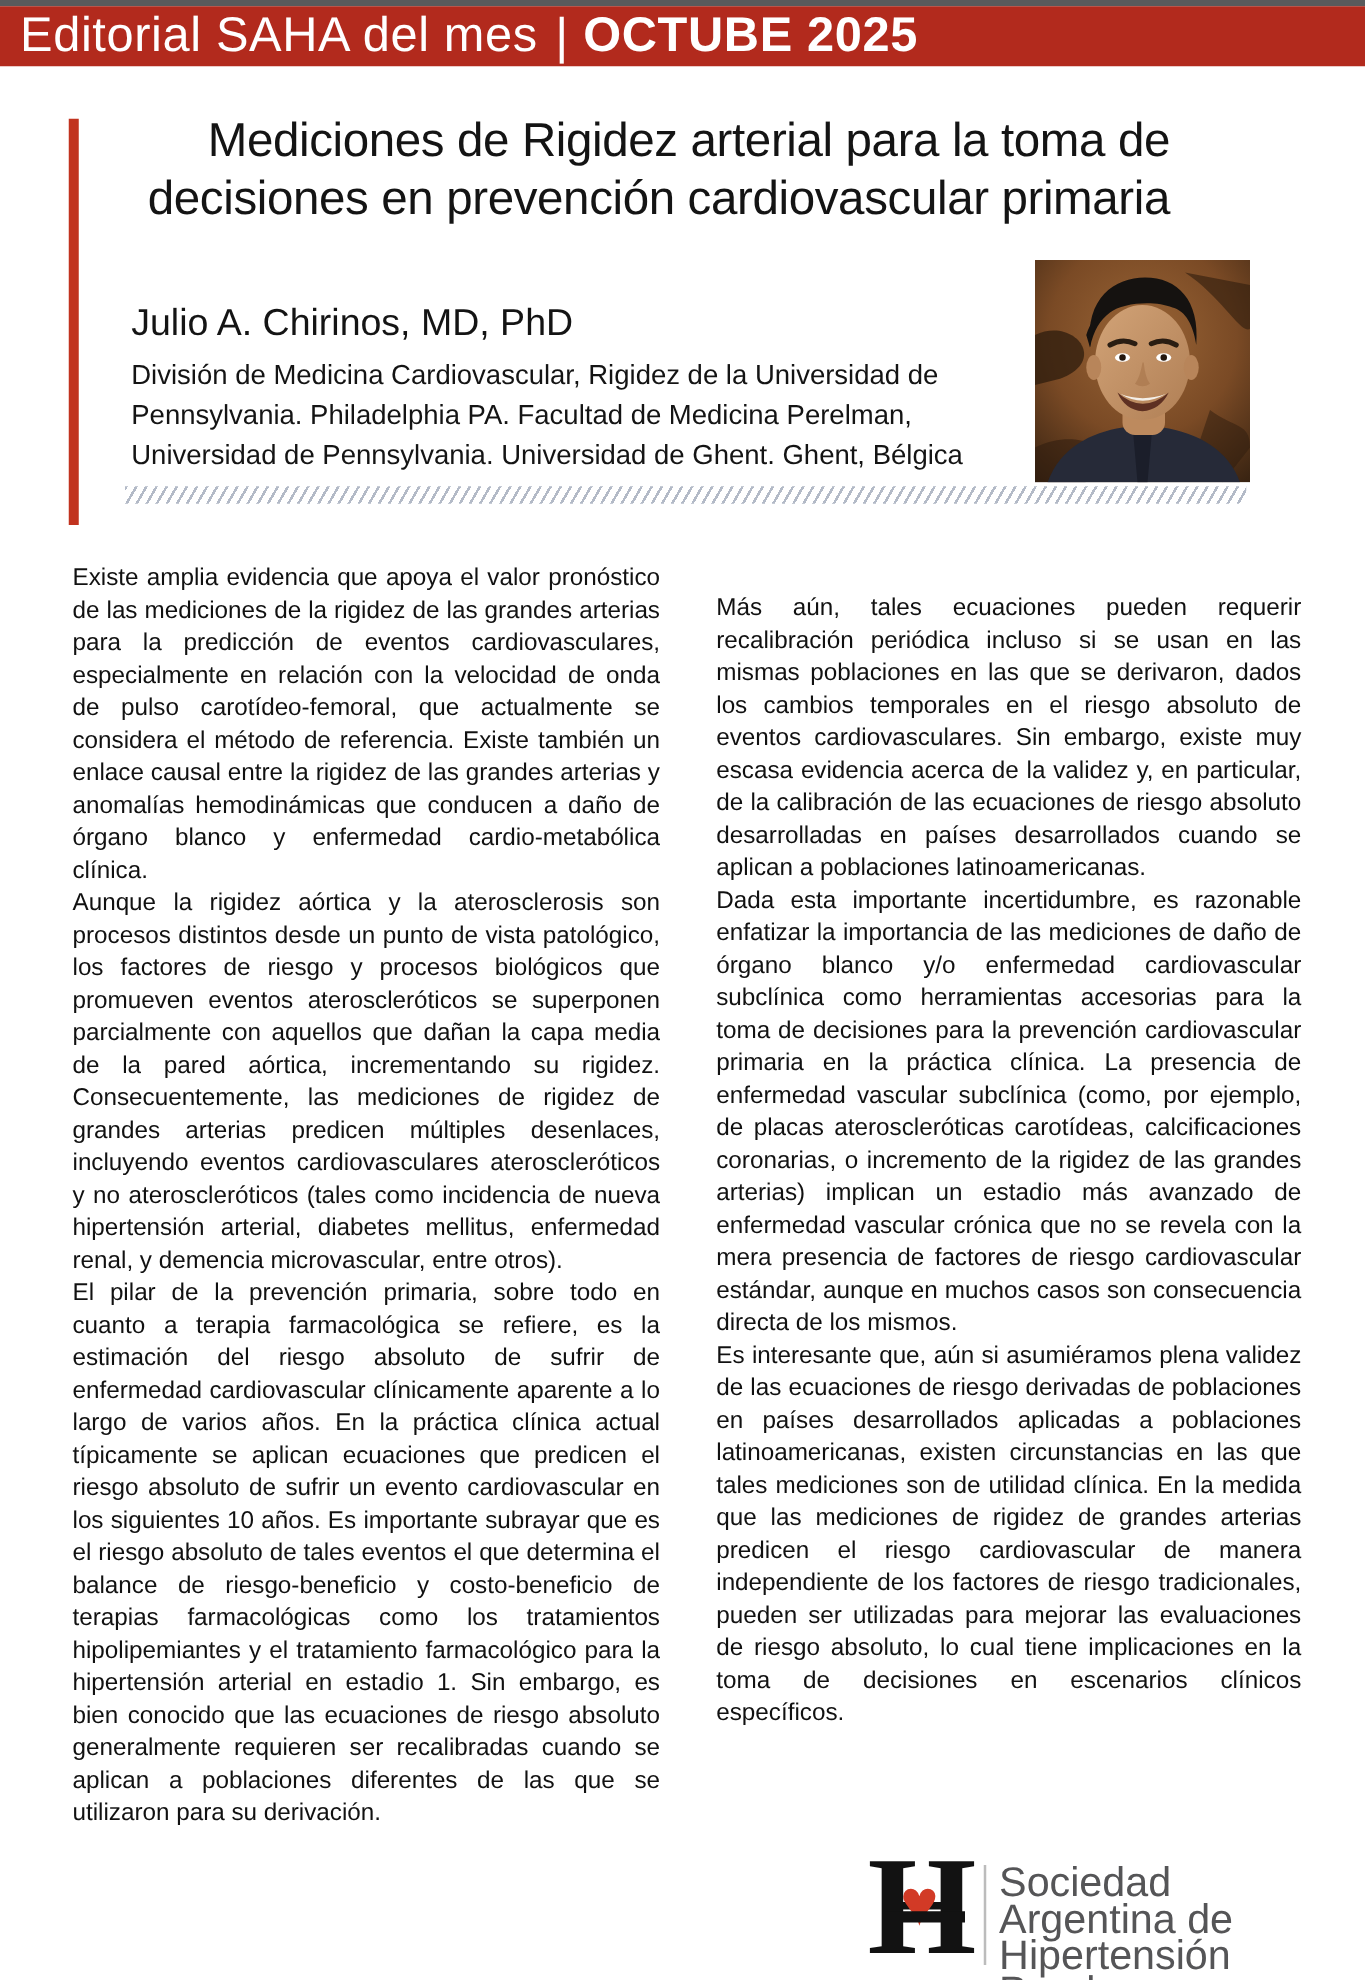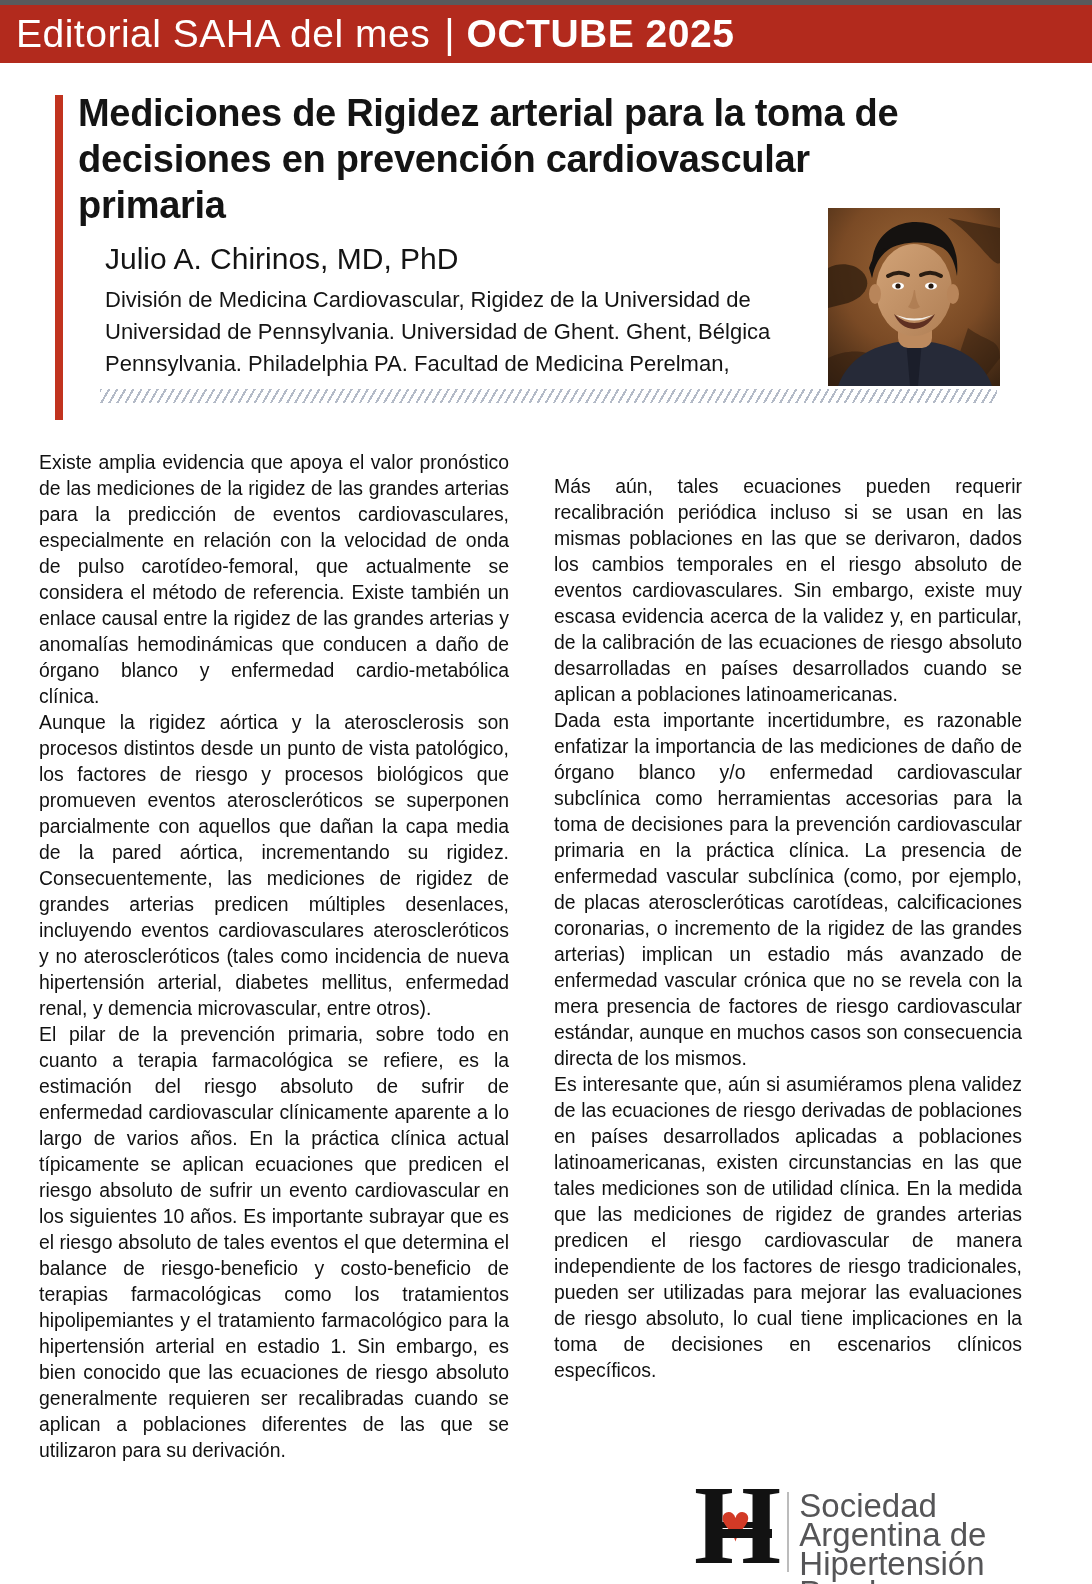--- a/index.html
+++ b/index.html
@@ -1,43 +1,43 @@
 <!DOCTYPE html>
 <html lang="es"><head>
 <meta charset="utf-8">
 <style>
   html,body{margin:0;padding:0;background:#ffffff;}
   .page{position:relative;width:1092px;height:1584px;background:#ffffff;overflow:hidden;
         font-family:"Liberation Sans", sans-serif;color:#1a1a1a;}
 
   
   .top-strip{position:absolute;left:0;top:0;width:1092px;height:5px;background:#595a5c;}
-  .banner{position:absolute;left:0;top:5px;width:1092px;height:58px;background:#b22a1d;
+  .banner{position:absolute;left:0;top:5px;width:1092px;height:48px;background:#b22a1d;
           display:flex;align-items:center;padding-left:16px;box-sizing:border-box;}
   .banner .t-reg{color:#ffffff;font-size:39px;font-weight:400;letter-spacing:0.5px;}
   .banner .t-sep{color:#ffffff;font-size:40px;font-weight:300;margin:0 12px 0 14px;}
   .banner .t-bold{color:#ffffff;font-size:39px;font-weight:700;letter-spacing:0.5px;}
 
   
   .accent-bar{position:absolute;left:55px;top:95px;width:8px;height:325px;background:#c1331f;}
-  .title{position:absolute;left:78px;top:90px;width:858px;text-align:left;
-         font-size:38px;line-height:46px;font-weight:700;color:#141414;letter-spacing:-0.3px;}
+  .title{position:absolute;left:78px;top:90px;width:858px;text-align:right;
+         font-size:38px;line-height:46px;font-weight:400;color:#141414;letter-spacing:-0.3px;}
   .author{position:absolute;left:105px;top:242px;font-size:30px;font-weight:400;color:#141414;}
   .affil{position:absolute;left:105px;top:284px;font-size:22px;line-height:32px;color:#141414;}
   .affil span{display:block;}
 
   
   .photo{position:absolute;left:828px;top:208px;width:172px;height:178px;overflow:hidden;}
 
   
   .slashes{position:absolute;left:100px;top:389px;width:897px;height:14px;
            background:repeating-linear-gradient(120deg,#b3bac7 0px,#b3bac7 2px,transparent 2px,transparent 7px);}
 
   
-  .columns{position:absolute;left:39px;top:449px;width:983px;display:flex;gap:45px;}
+  .columns{position:absolute;left:58px;top:449px;width:983px;display:flex;gap:45px;}
   .col{width:470px;text-align:justify;font-size:19.4px;line-height:26px;color:#111111;}
   .col.right{width:468px;margin-top:24px;}
   .col p{margin:0;}
 
   
   .logo{position:absolute;left:694px;top:1489px;height:86px;display:flex;align-items:flex-start;}
   .logo-h{position:relative;width:104px;height:86px;}
   .logo-h .h-letter{position:absolute;left:0;top:-20px;font-family:"Liberation Serif", serif;
                     font-weight:700;font-size:112px;line-height:112px;color:#121212;}
   .logo-h .heart{position:absolute;left:26px;top:8px;font-size:52px;color:#d23a26;line-height:52px;}
@@ -60,22 +60,22 @@
   </div>
 
   <div class="accent-bar"></div>
 
   <h1 class="title" style="margin:0;">Mediciones de Rigidez arterial para la toma de decisiones en prevención cardiovascular primaria</h1>
 
   <div class="author">Julio A. Chirinos, MD, PhD</div>
 
   <div class="affil">
     <span>División de Medicina Cardiovascular, Rigidez de la Universidad de</span>
+    <span>Pennsylvania. Philadelphia PA.  Facultad de Medicina Perelman,</span>
     <span>Universidad de Pennsylvania.  Universidad de Ghent. Ghent, Bélgica</span>
-    <span>Pennsylvania. Philadelphia PA.  Facultad de Medicina Perelman,</span>
   </div>
 
   <div class="photo">
     <svg width="172" height="178" viewBox="0 0 172 178" xmlns="http://www.w3.org/2000/svg">
       <defs>
         <radialGradient id="bgGrad" cx="50%" cy="35%" r="80%">
           <stop offset="0%" stop-color="#9a6536"></stop>
           <stop offset="55%" stop-color="#7a4a25"></stop>
           <stop offset="100%" stop-color="#3a2412"></stop>
         </radialGradient>

